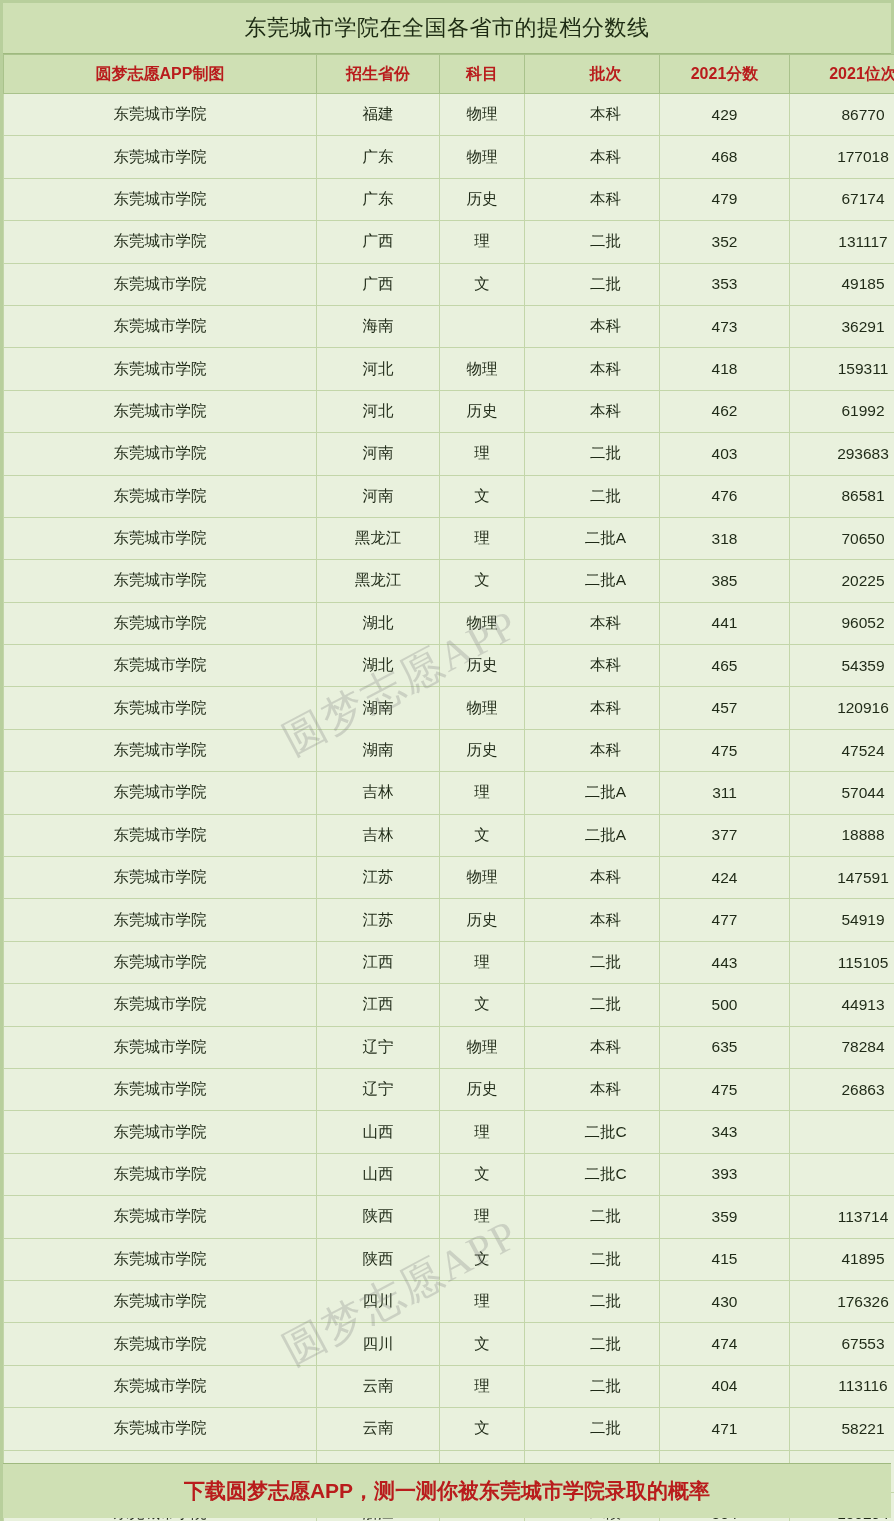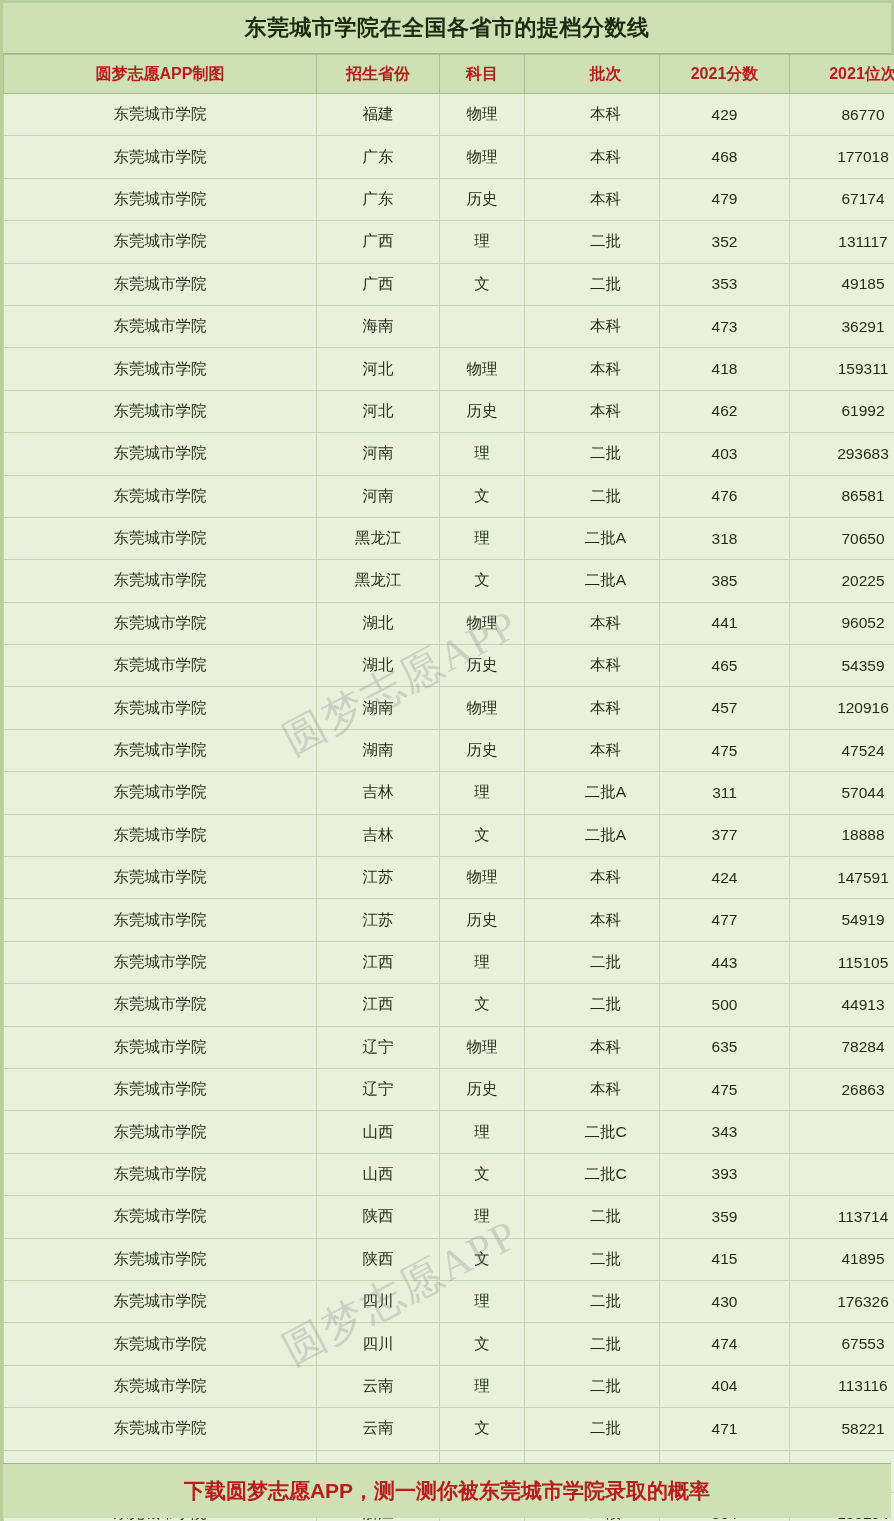--- a/index.html
+++ b/index.html
@@ -24,21 +24,21 @@
   .title-bar {
     height: 50px;
     background: #cfe0b4;
     display: flex;
     align-items: center;
     justify-content: center;
     border-bottom: 1px solid #9fb97f;
   }
   .title-bar .title {
     font-size: 22px;
-    font-weight: bold;
+    font-weight: normal;
     color: #1d2b13;
     letter-spacing: 0.5px;
   }
   .footer-bar {
     position: absolute;
     left: 0;
     right: 0;
     bottom: 0;
     height: 54px;
     background: #cfe0b4;

